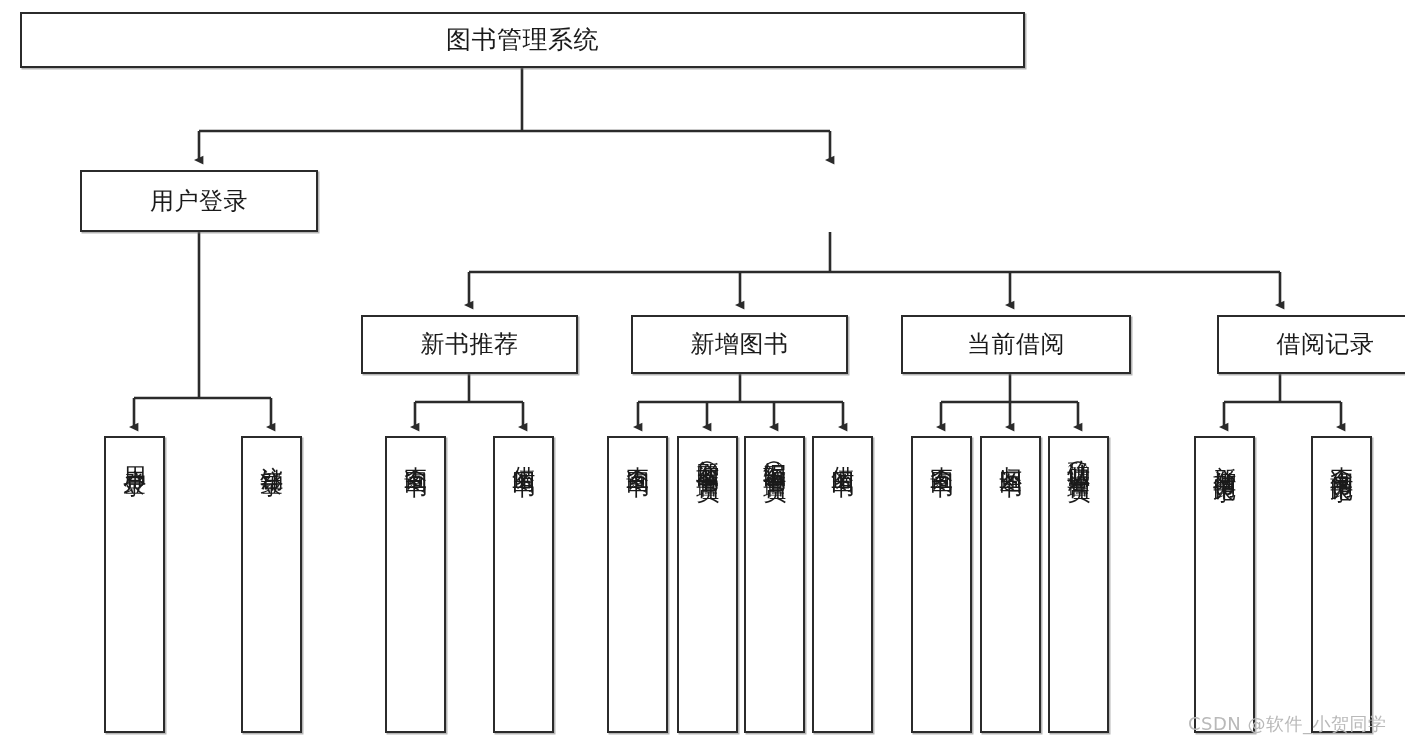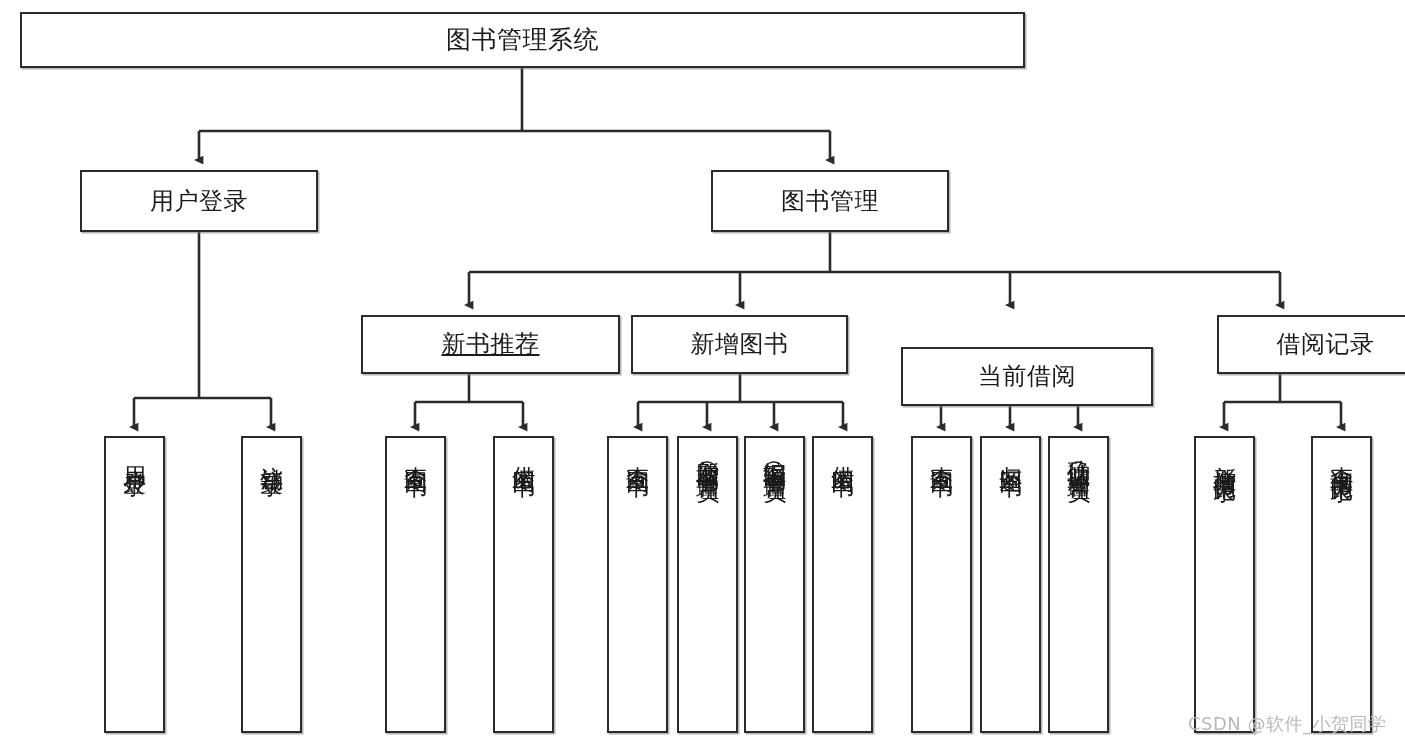--- a/index.html
+++ b/index.html
@@ -131,31 +131,28 @@
     </g>
   </svg>
 
   <div class="node horiz root" style="left:20px; top:12px; width:1005px; height:56px;">
     <span class="label">图书管理系统</span>
   </div>
 
   <div class="node horiz" style="left:80px; top:170px; width:238px; height:62px;">
     <span class="label">用户登录</span>
   </div>
-  <div class="node horiz" style="left:711px; top:170px; width:238px; height:62px;">
-    <span class="label">图书管理</span>
-  </div>
-
-  <div class="node horiz" style="left:361px; top:315px; width:259px; height:59px;text-decoration:underline;">
+
+  <div class="node horiz" style="left:361px; top:315px; width:217px; height:59px;">
     <span class="label">新书推荐</span>
   </div>
   <div class="node horiz" style="left:631px; top:315px; width:217px; height:59px;">
     <span class="label">新增图书</span>
   </div>
-  <div class="node horiz" style="left:901px; top:315px; width:252px; height:59px;margin-top:32px;">
+  <div class="node horiz" style="left:901px; top:315px; width:230px; height:59px;">
     <span class="label">当前借阅</span>
   </div>
   <div class="node horiz" style="left:1217px; top:315px; width:217px; height:59px;">
     <span class="label">借阅记录</span>
   </div>
 
   <div class="node vert" style="left:104px; top:436px; width:61px; height:297px;">
     <span class="label">用户登录</span>
   </div>
   <div class="node vert" style="left:241px; top:436px; width:61px; height:297px;">

